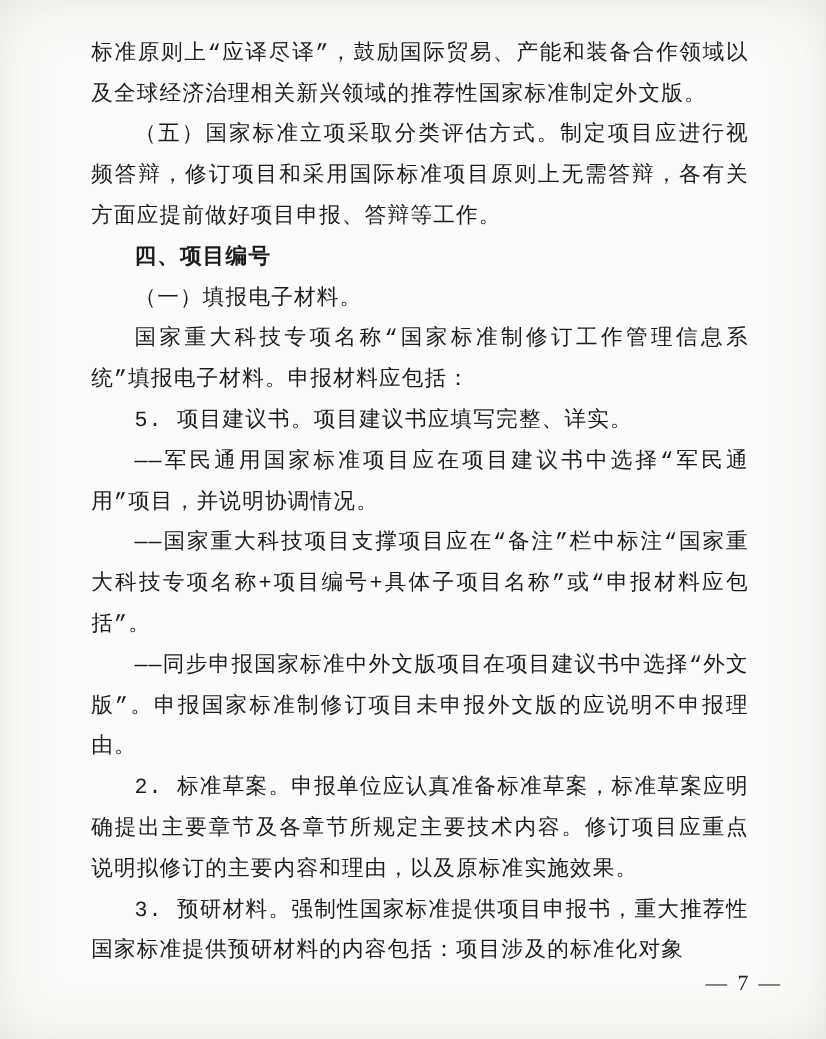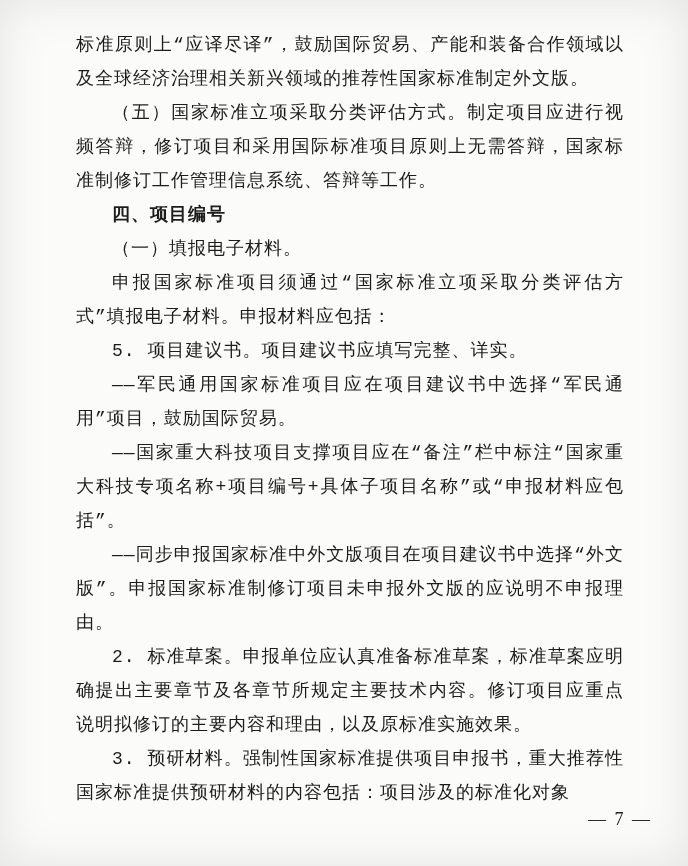--- a/index.html
+++ b/index.html
@@ -46,25 +46,25 @@
     color: #222;
     font-family: "Liberation Serif", "DejaVu Serif", serif;
   }
 </style>
 </head>
 <body>
 
 <div class="page">
   <div class="content">
     <p class="p-cont">标准原则上“应译尽译”，鼓励国际贸易、产能和装备合作领域以及全球经济治理相关新兴领域的推荐性国家标准制定外文版。</p>
-    <p class="p-body">（五）国家标准立项采取分类评估方式。制定项目应进行视频答辩，修订项目和采用国际标准项目原则上无需答辩，国家标准制修订工作管理信息系统、答辩等工作。</p>
+    <p class="p-body">（五）国家标准立项采取分类评估方式。制定项目应进行视频答辩，修订项目和采用国际标准项目原则上无需答辩，各有关方面应提前做好项目申报、答辩等工作。</p>
     <p class="p-heading">四、项目编号</p>
     <p class="p-body">（一）填报电子材料。</p>
-    <p class="p-body">申报国家标准项目须通过“国家标准立项采取分类评估方式”填报电子材料。申报材料应包括：</p>
+    <p class="p-body">国家重大科技专项名称“国家标准制修订工作管理信息系统”填报电子材料。申报材料应包括：</p>
     <p class="p-body">5. 项目建议书。项目建议书应填写完整、详实。</p>
-    <p class="p-body">——军民通用国家标准项目应在项目建议书中选择“军民通用”项目，鼓励国际贸易。</p>
+    <p class="p-body">——军民通用国家标准项目应在项目建议书中选择“军民通用”项目，并说明协调情况。</p>
     <p class="p-body">——国家重大科技项目支撑项目应在“备注”栏中标注“国家重大科技专项名称+项目编号+具体子项目名称”或“申报材料应包括”。</p>
     <p class="p-body">——同步申报国家标准中外文版项目在项目建议书中选择“外文版”。申报国家标准制修订项目未申报外文版的应说明不申报理由。</p>
     <p class="p-body">2. 标准草案。申报单位应认真准备标准草案，标准草案应明确提出主要章节及各章节所规定主要技术内容。修订项目应重点说明拟修订的主要内容和理由，以及原标准实施效果。</p>
     <p class="p-body">3. 预研材料。强制性国家标准提供项目申报书，重大推荐性国家标准提供预研材料的内容包括：项目涉及的标准化对象</p>
   </div>
   <div class="footer">— 7 —</div>
 </div>
 
 </body></html>

